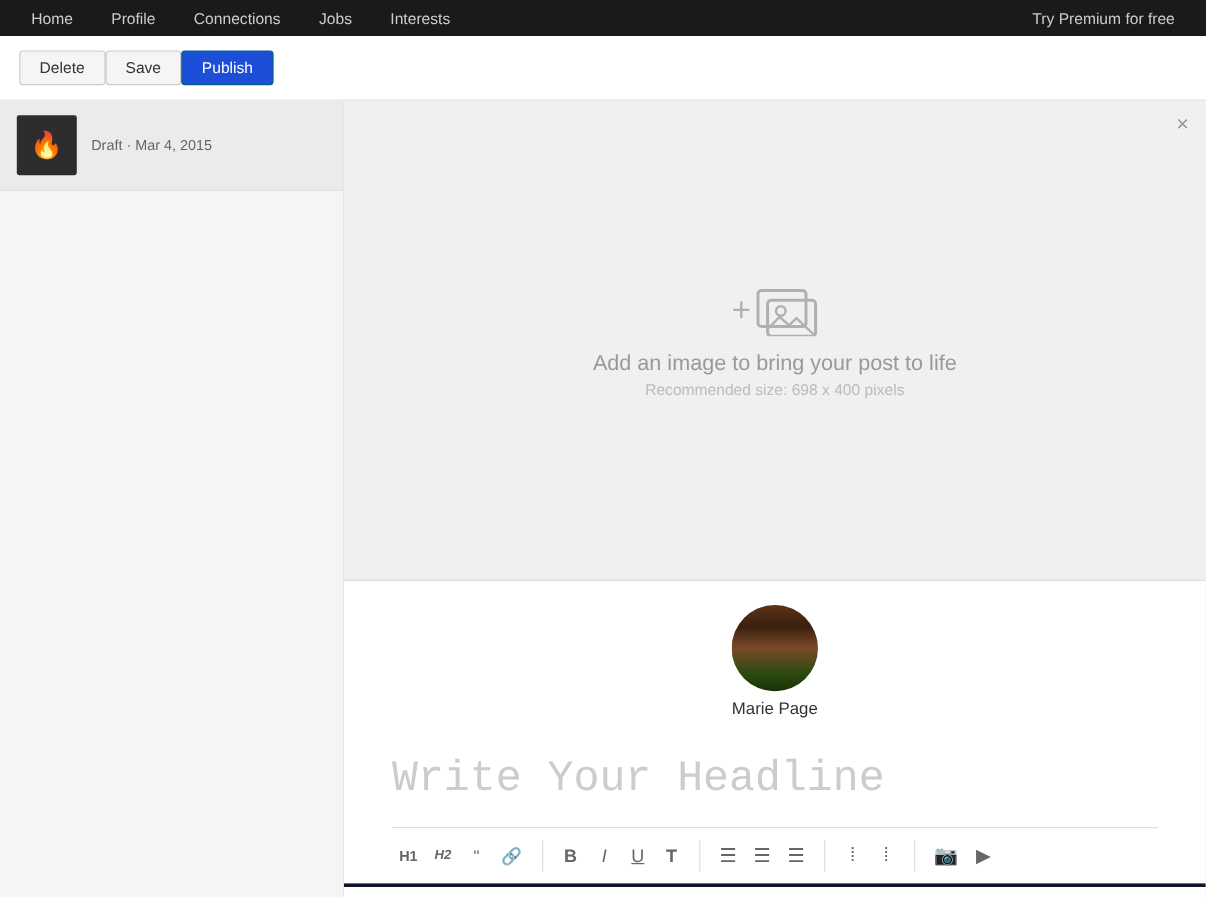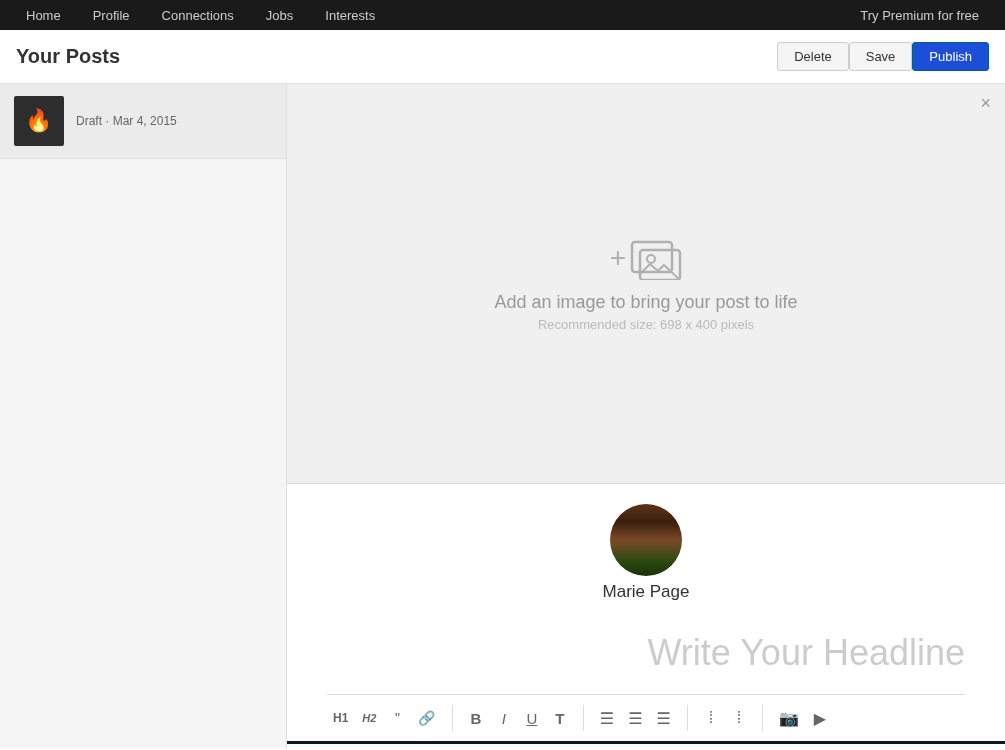--- a/index.html
+++ b/index.html
@@ -157,39 +157,39 @@
       margin-bottom: 6px;
     }
     .author-avatar-img {
       width: 100%;
       height: 100%;
       object-fit: cover;
       
       background: linear-gradient(160deg, #6b3a2a 0%, #4a2515 30%, #8b5e3c 60%, #2d5016 100%);
     }
     .author-name {
-      font-size: 17px;
+      font-size: 14px;
       color: #333;
       text-align: right;
     }
 
     
     .headline-section {
       padding: 20px 40px 10px;
       text-align: center;
     }
     .headline-input {
       width: 100%;
       border: none;
       outline: none;
       font-size: 36px;
       color: #ccc;
-      text-align: right;
+      text-align: left;
       background: transparent;
-      font-family: Liberation Sans, sans-serif;
+      font-family: Liberation Mono, monospace;
     }
     .headline-input::placeholder { color: #ccc; }
     .headline-divider {
       border: none;
       border-top: 1px solid #ddd;
       margin: 10px 40px 0;
     }
 
     
     .editor-toolbar {
@@ -250,21 +250,20 @@
     <div class="nav-item">Jobs</div>
     <div class="nav-item">Interests</div>
   </div>
   <div class="nav-spacer"></div>
   <div class="nav-right">
     <div class="nav-item nav-premium">Try Premium for free</div>
   </div>
 </nav>
 
 <div class="page-header">
-  <h1 class="page-title">Your Posts</h1>
   <div class="header-actions">
     <button class="btn">Delete</button>
     <button class="btn">Save</button>
     <button class="btn btn-primary">Publish</button>
   </div>
 </div>
 
 <div class="main-container">
 
   <aside class="sidebar">

